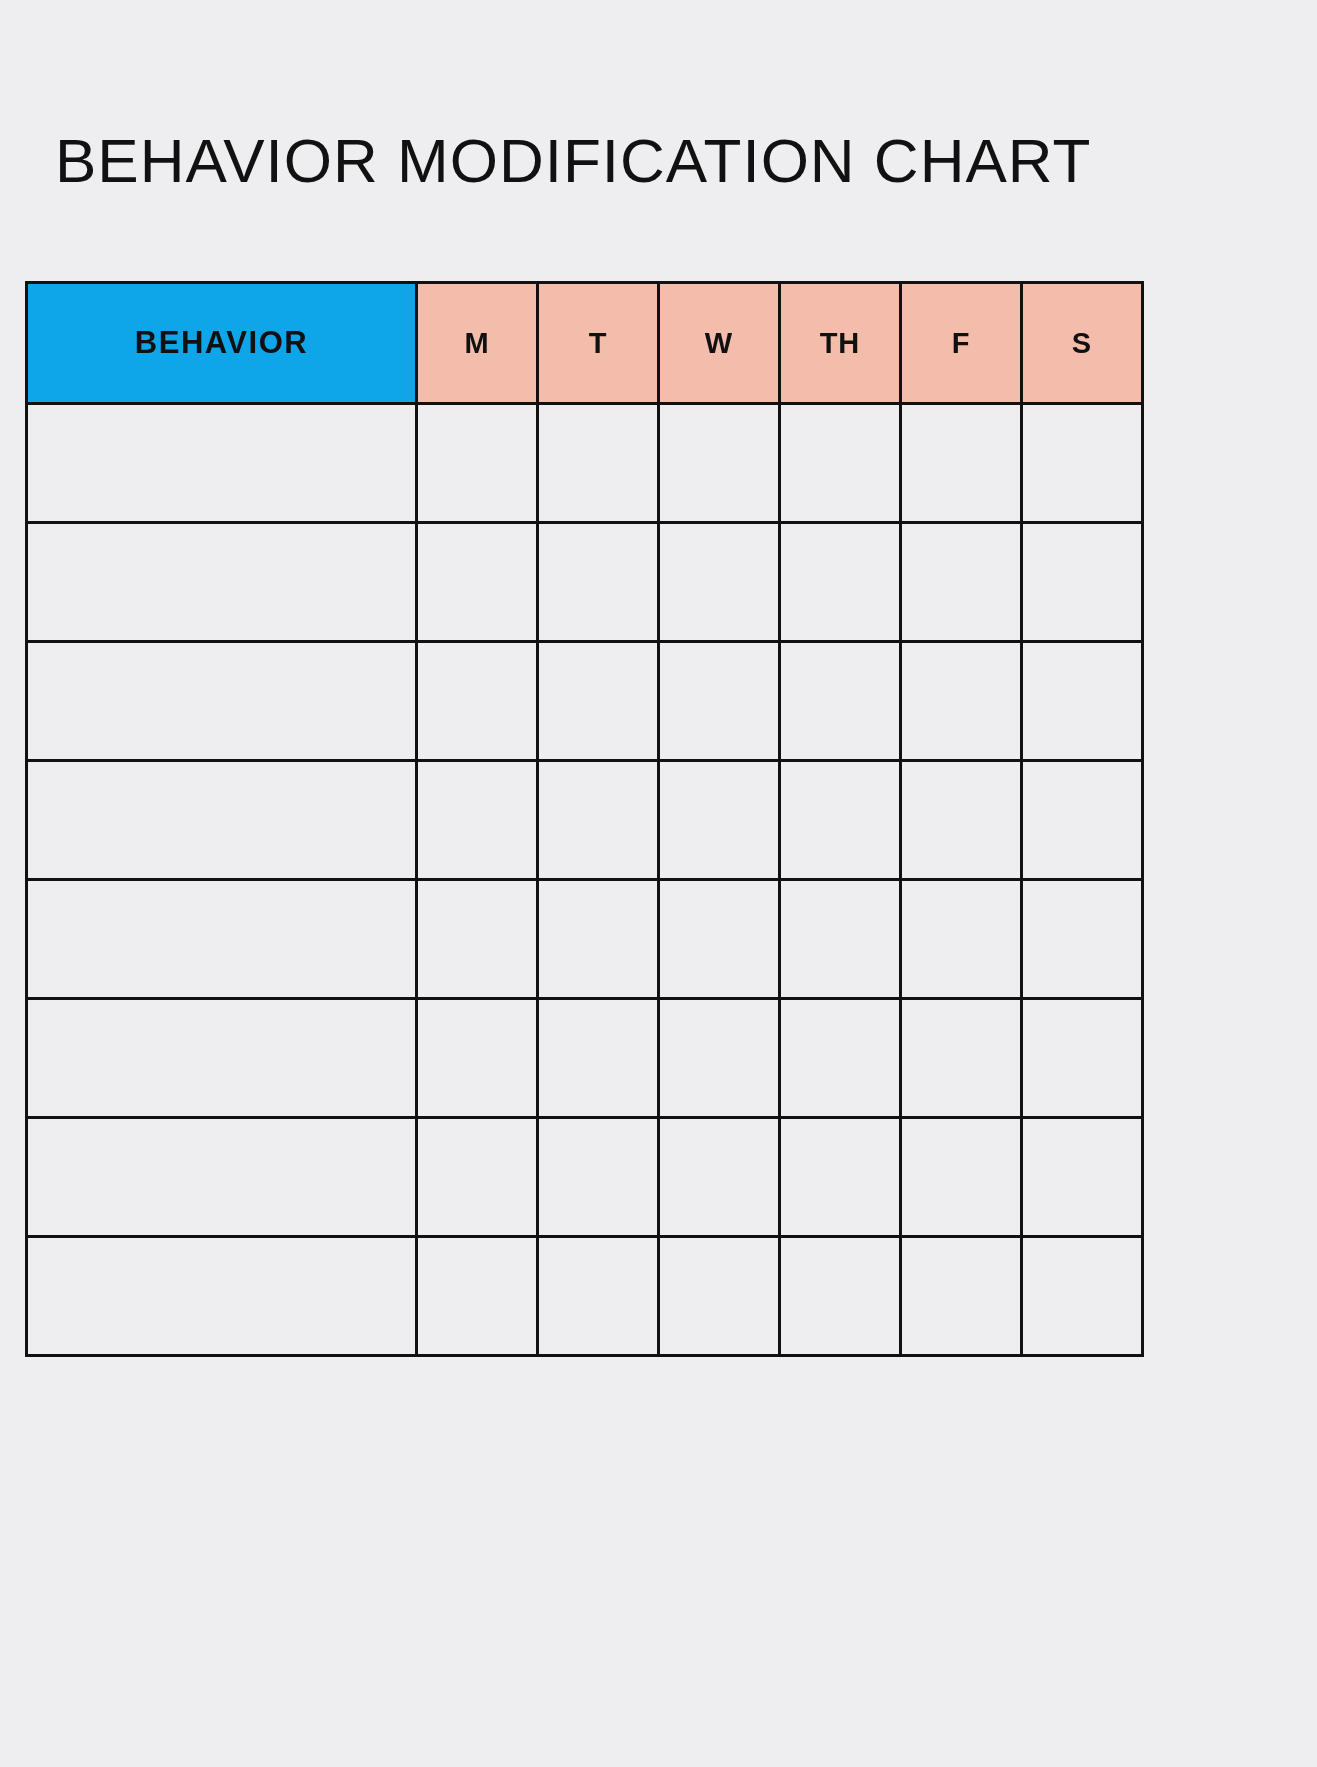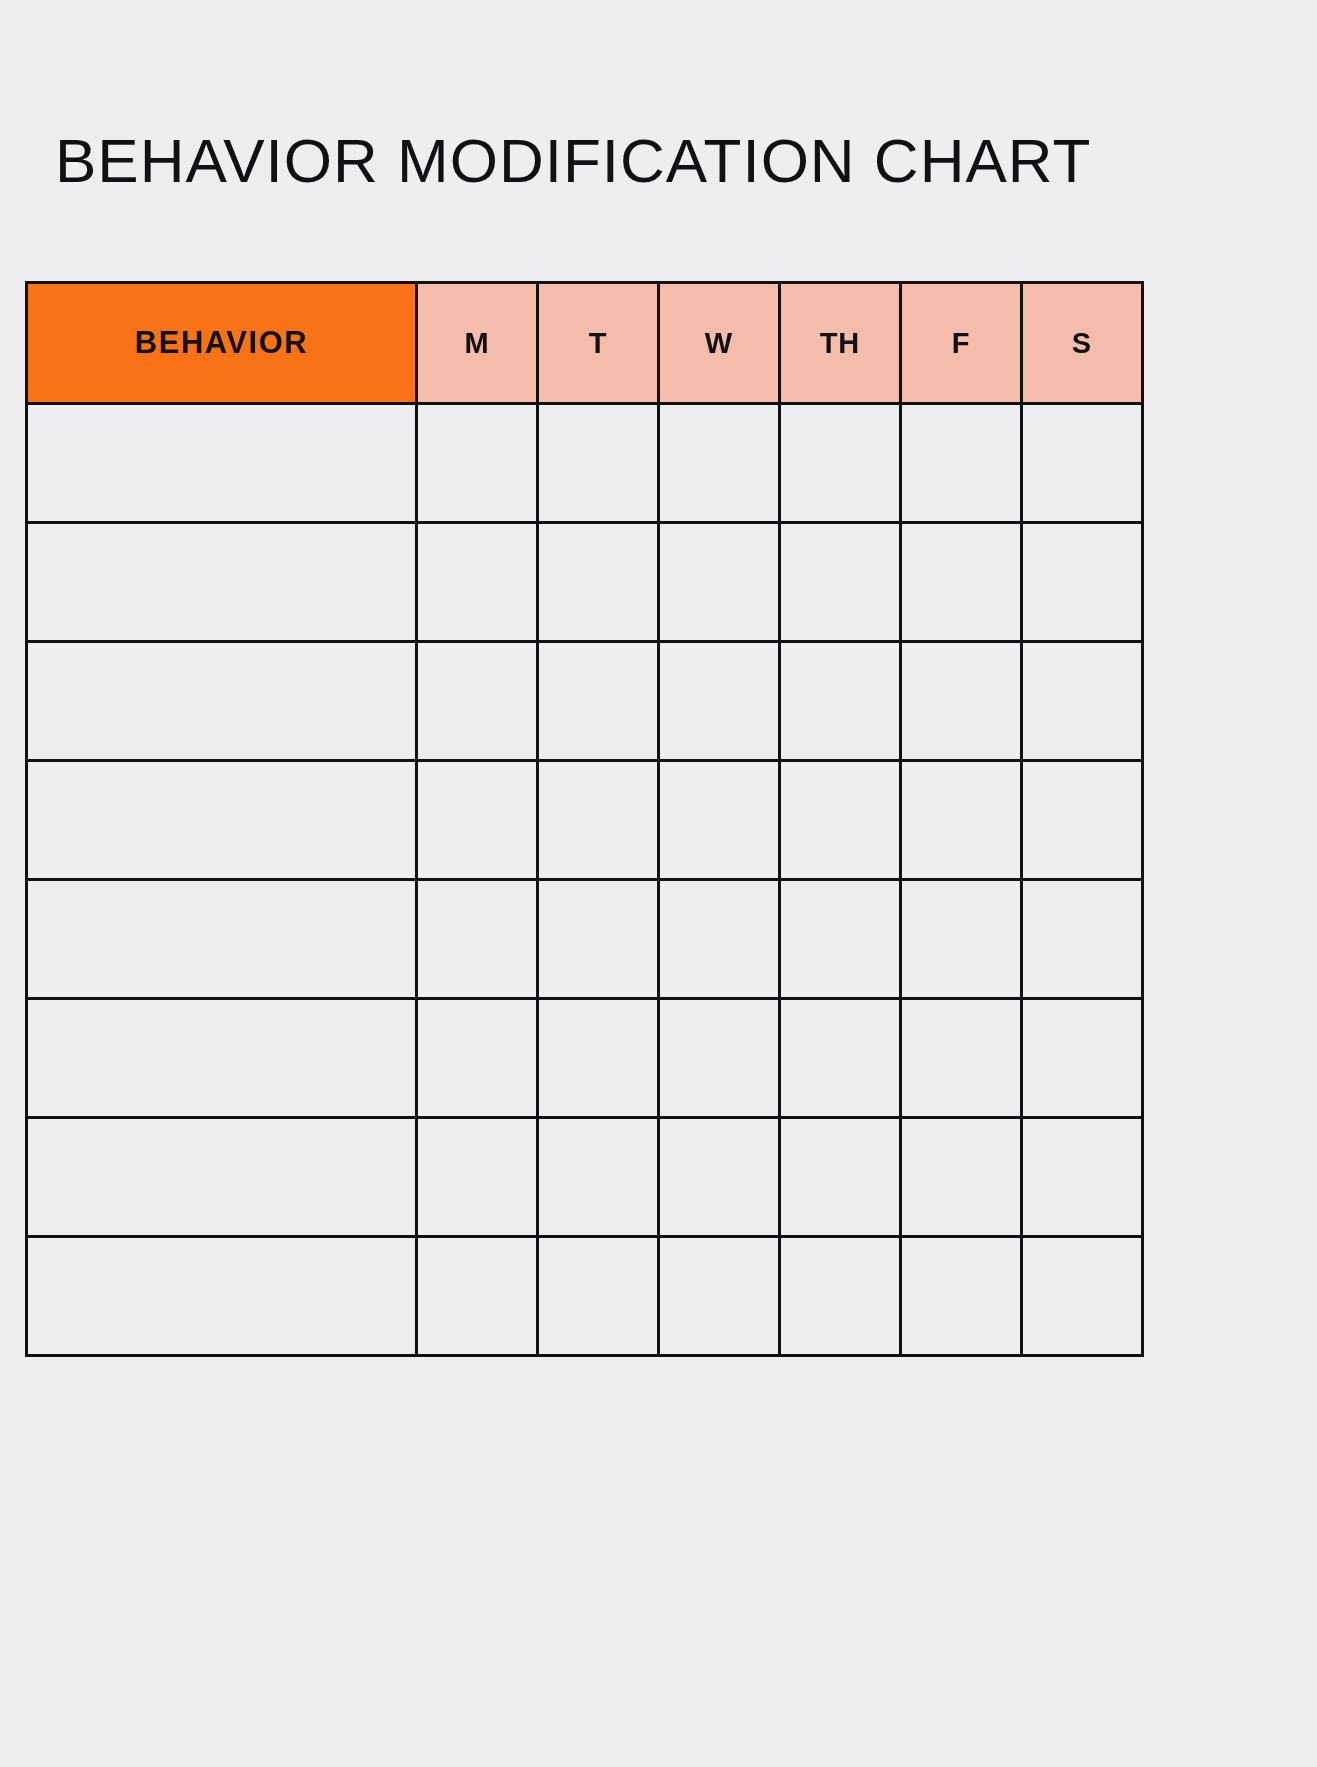--- a/index.html
+++ b/index.html
@@ -52,21 +52,21 @@
   }
   thead th {
     height: 118px;
     vertical-align: middle;
     text-align: center;
     font-weight: bold;
     color: #111111;
     font-family: "Liberation Sans", sans-serif;
   }
   th.behavior-head {
-    background: #f97316;
+    background: #0ea5e9;
     font-size: 31px;
     letter-spacing: 1.5px;
   }
   th.day-head {
     background: #f4bdab;
     font-size: 29px;
     letter-spacing: 1px;
   }
   tbody td {
     height: 116px;

